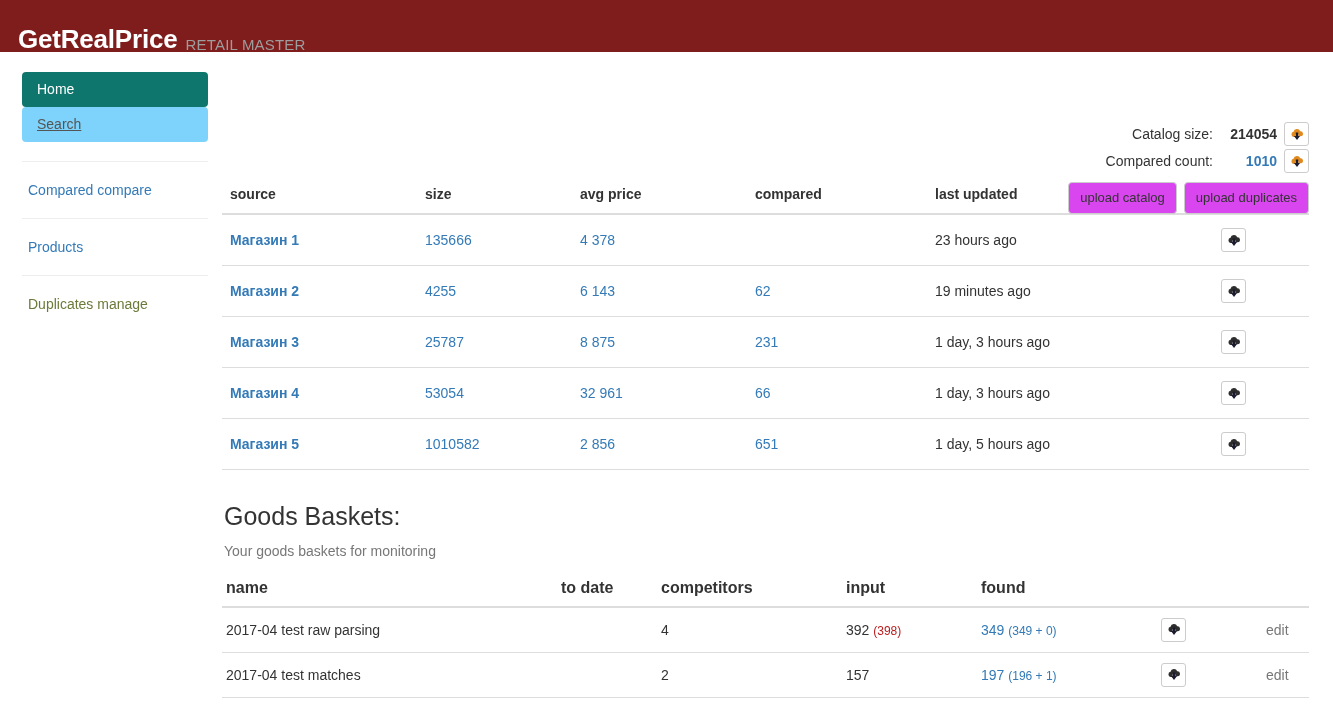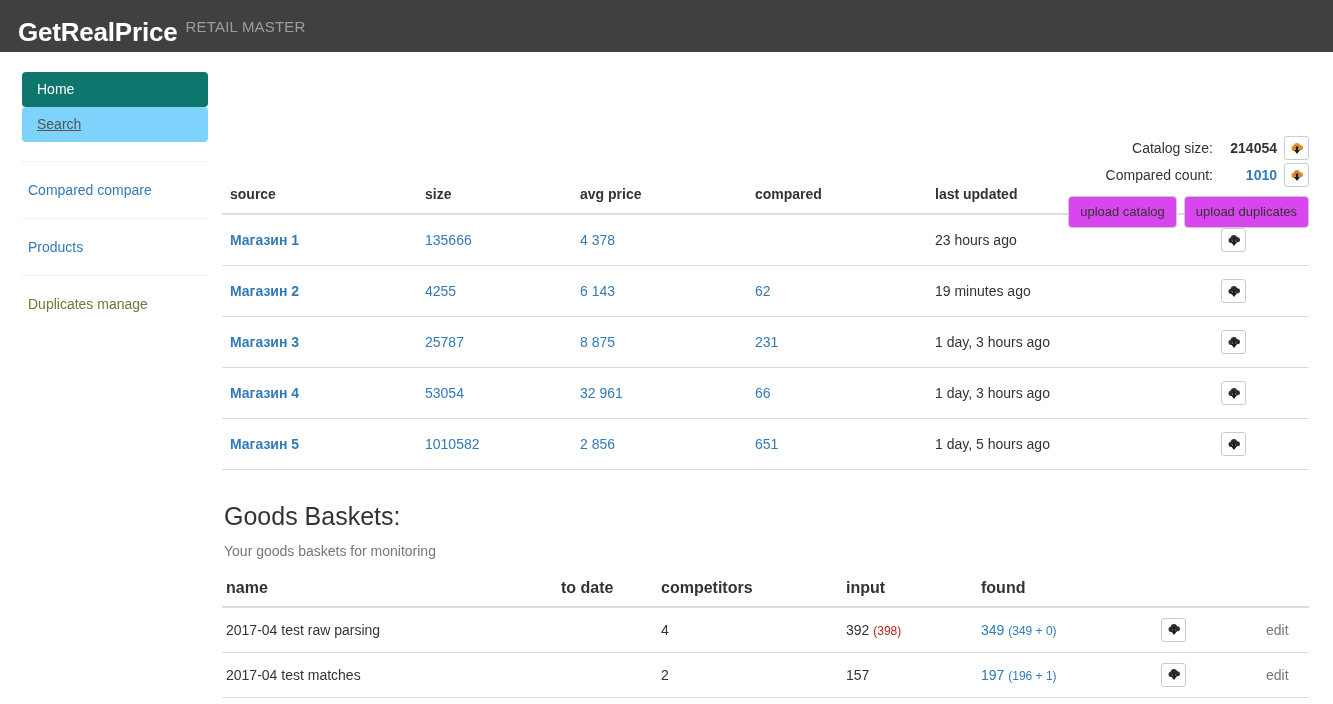--- a/index.html
+++ b/index.html
@@ -9,23 +9,23 @@
     background: #ffffff;
     font-family: "Liberation Sans", sans-serif;
     font-size: 14px;
     color: #333333;
     overflow: hidden;
   }
 
   
   .navbar {
     height: 52px;
-    background: #404040;
+    background: #7f1d1d;
     display: flex;
-    align-items: center;
+    align-items: flex-end;
     padding: 0 0 0 18px;
   }
   .brand {
     color: #ffffff;
     font-size: 26px;
     font-weight: bold;
     line-height: 1;
     padding-top: 12px;
     letter-spacing: -0.2px;
   }
@@ -81,21 +81,21 @@
     font-size: 14px;
     line-height: 18px;
     cursor: pointer;
   }
   .side-link.olive { color: #6b7a3a; }
 
   
   .stats {
     position: absolute;
     right: 24px;
-    top: 84px;
+    top: 70px;
     width: 238px;
   }
   .stat-row {
     display: flex;
     align-items: center;
     justify-content: flex-end;
     margin-bottom: 3px;
   }
   .stat-label {
     font-size: 14px;

